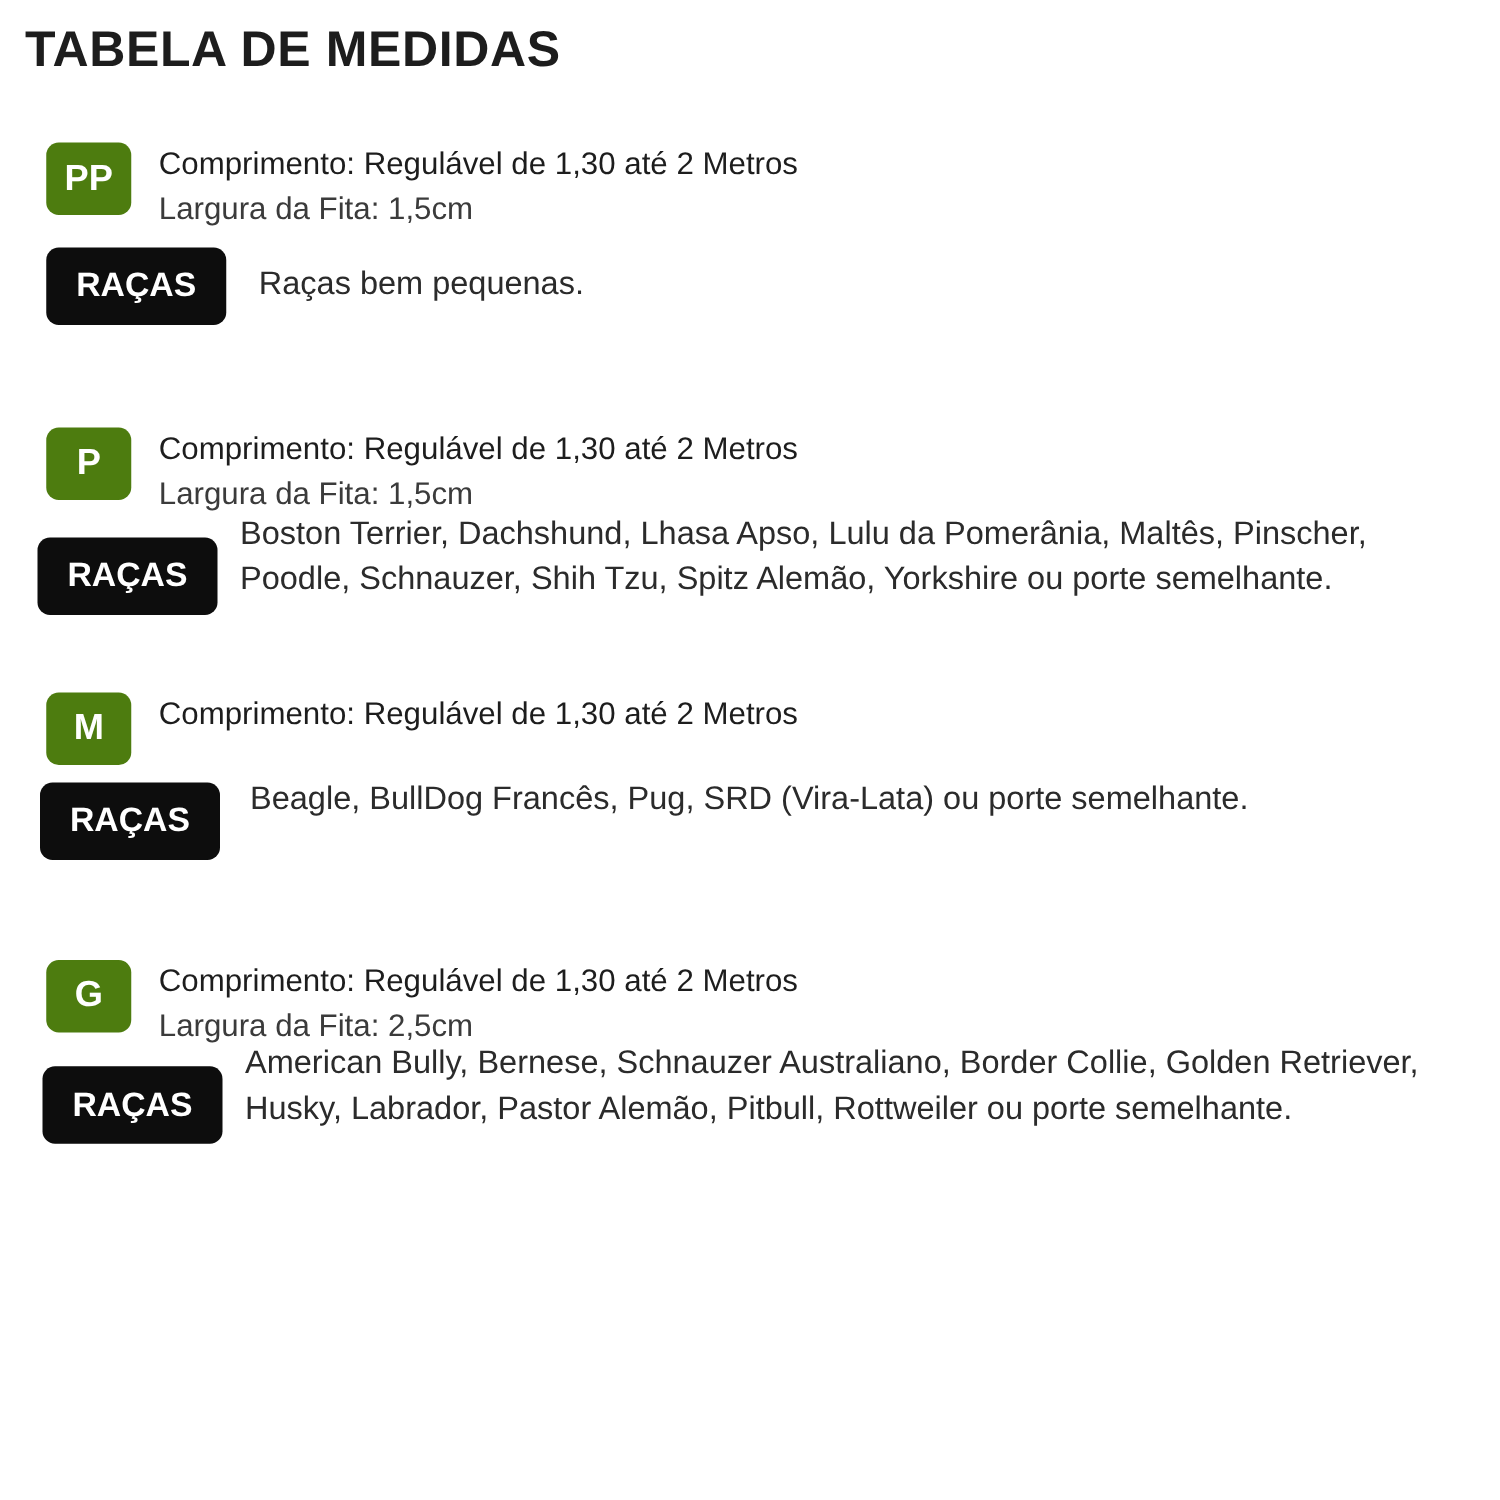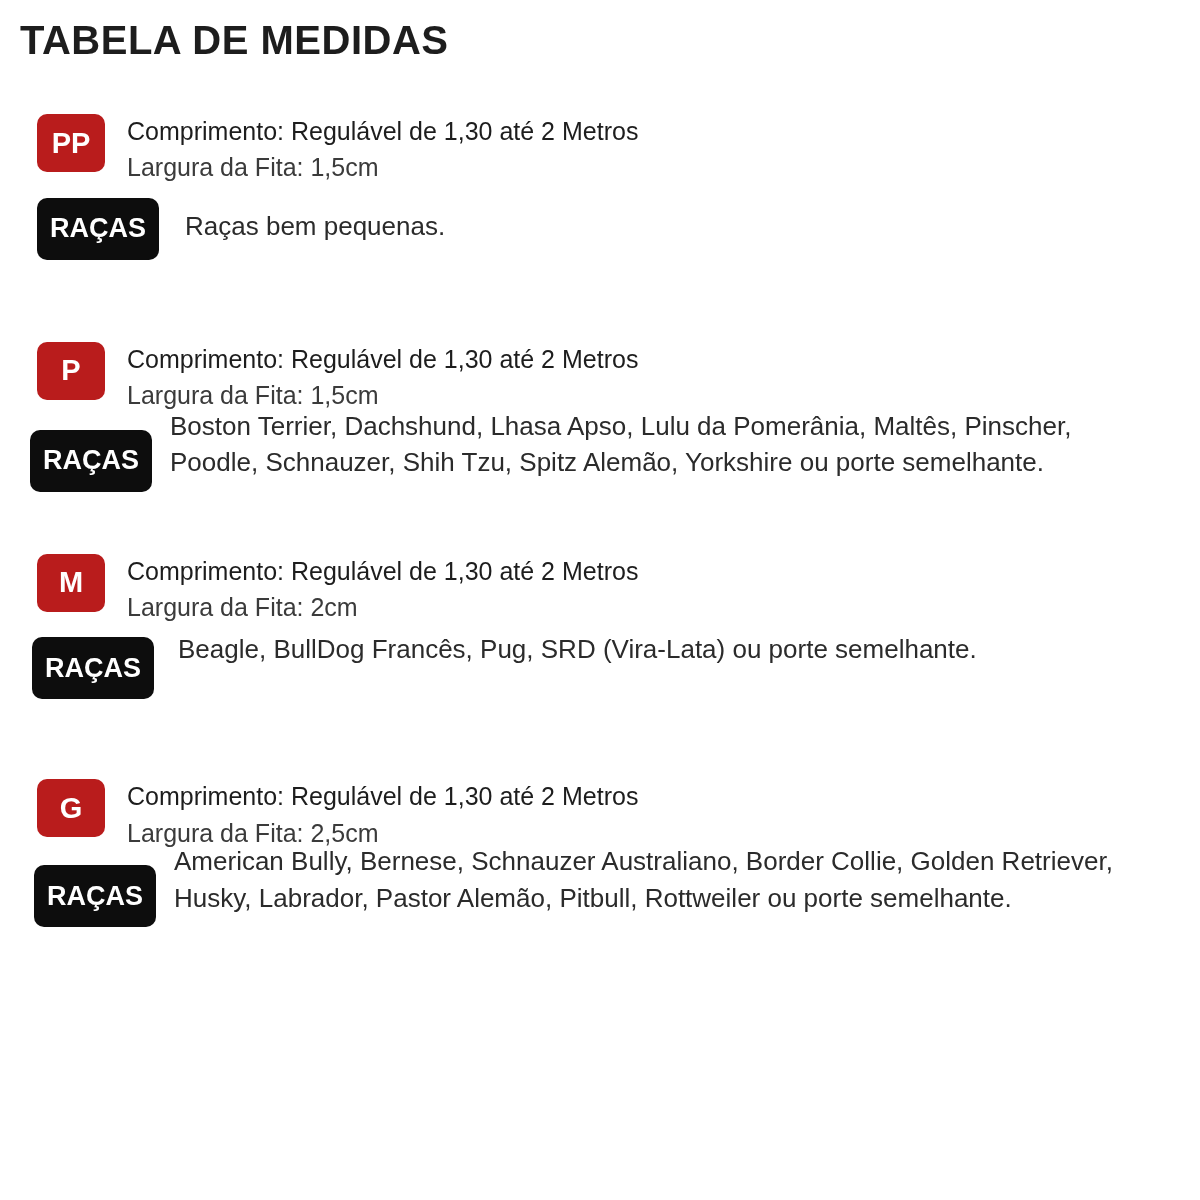--- a/index.html
+++ b/index.html
@@ -57,30 +57,30 @@
     border-radius: 10px;
     color: #ffffff;
     font-weight: bold;
     display: flex;
     align-items: center;
     justify-content: center;
     text-align: center;
     box-sizing: border-box;
   }
   .badge-size {
-    background: #b91c1c;
+    background: #4d7c0f;
     font-size: 29px;
     width: 68px;
     height: 58px;
     margin-left: 17px;
   }
   .badge-races {
     background: #0d0d0d;
     font-size: 27px;
-    padding: 0 13px;
+    padding: 0 24px;
     height: 62px;
     margin-left: 17px;
   }
 
   .measure-text {
     margin-left: 22px;
     padding-top: 2px;
   }
   .measure-line1 {
     font-size: 25px;
@@ -162,21 +162,20 @@
         <div class="badge badge-races">RAÇAS</div>
         <div class="races-text">Boston Terrier, Dachshund, Lhasa Apso, Lulu da Pomerânia, Maltês, Pinscher, Poodle, Schnauzer, Shih Tzu, Spitz Alemão, Yorkshire ou porte semelhante.</div>
       </div>
     </div>
 
     <div class="block block-m">
       <div class="row measure-row">
         <div class="badge badge-size">M</div>
         <div class="measure-text">
           <div class="measure-line1">Comprimento: Regulável de 1,30 até 2 Metros</div>
-          <div class="measure-line2">Largura da Fita: 2cm</div>
         </div>
       </div>
       <div class="row races-row">
         <div class="badge badge-races">RAÇAS</div>
         <div class="races-text">Beagle, BullDog Francês, Pug, SRD (Vira-Lata) ou porte semelhante.</div>
       </div>
     </div>
 
     <div class="block block-g">
       <div class="row measure-row">

